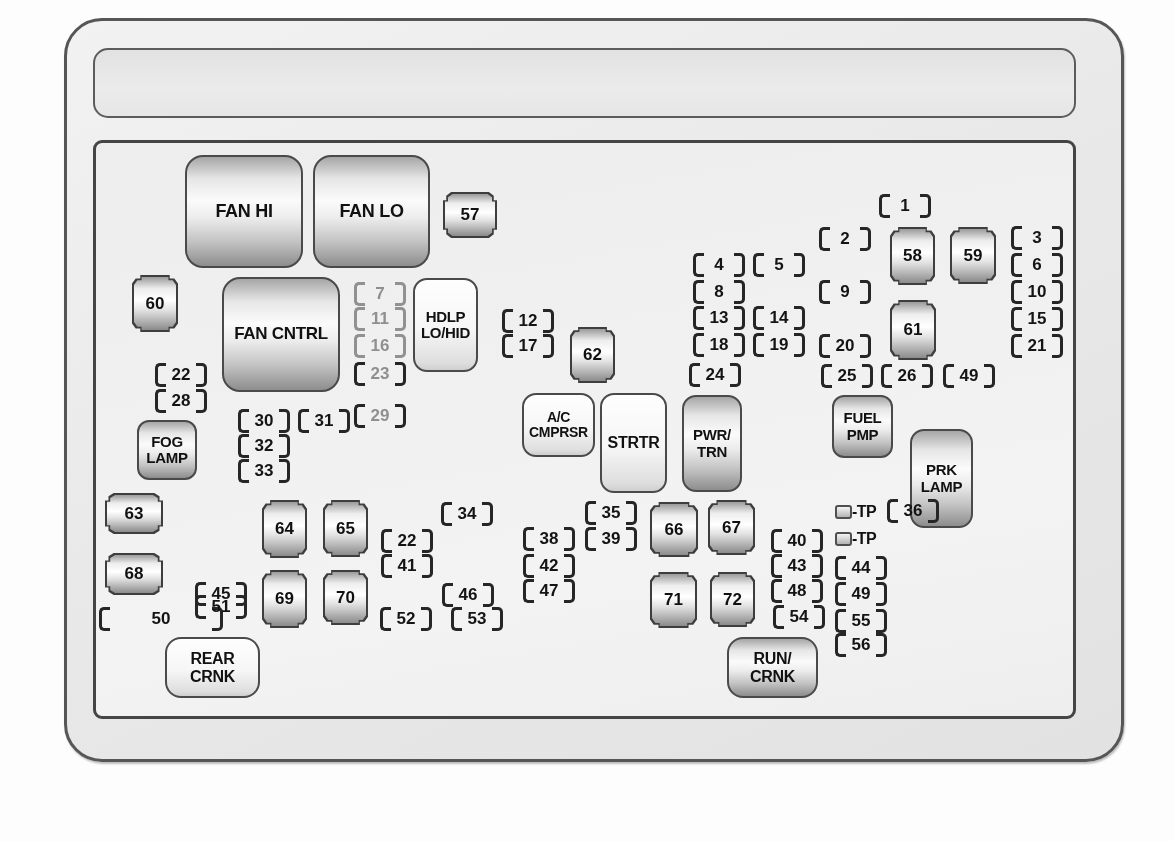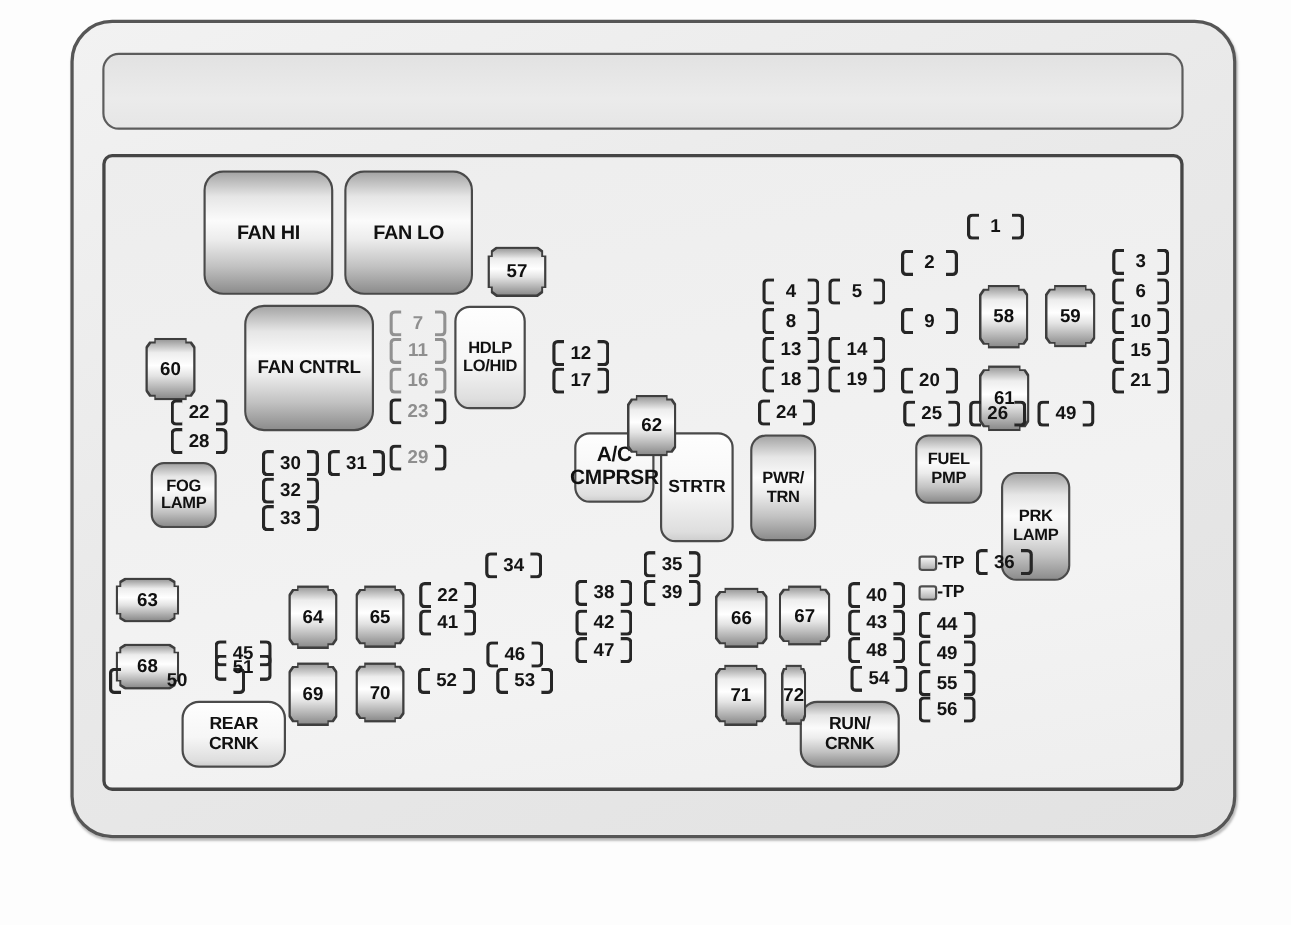--- a/index.html
+++ b/index.html
@@ -32,21 +32,21 @@
     border:2.5px solid #4a4a4a; text-align:center;
     font-weight:bold; color:#111; letter-spacing:-0.3px; line-height:1.08;
   }
   .relay.metal {
     background:linear-gradient(180deg,#a6a6a6 0%,#e6e6e6 20%,#fbfbfb 40%,#ececec 56%,#c2c2c2 78%,#8d8d8d 100%);
   }
   .relay.white {
     background:linear-gradient(180deg,#fefefe 0%,#f6f6f6 55%,#dedede 92%,#cfcfcf 100%);
   }
   
-  .fuse { position:absolute;margin-top:32px; }
+  .fuse { position:absolute; }
   .fuse .shell { position:absolute; left:0; top:0; right:0; bottom:0; background:#3e3e3e; }
   .fuse .fill  {
     position:absolute; left:2px; top:2px; right:2px; bottom:2px;
     background:linear-gradient(180deg,#9b9b9b 0%,#ededed 22%,#ffffff 44%,#e3e3e3 62%,#b5b5b5 82%,#8b8b8b 100%);
   }
   .fuse.v .shell, .fuse.v .fill {
     clip-path:polygon(18% 0%,82% 0%,82% 6%,92% 6%,100% 15%,100% 85%,92% 94%,82% 94%,82% 100%,18% 100%,18% 94%,8% 94%,0% 85%,0% 15%,8% 6%,18% 6%);
   }
   .fuse.h .shell, .fuse.h .fill {
     clip-path:polygon(0% 18%,0% 82%,6% 82%,6% 92%,15% 100%,85% 100%,94% 92%,94% 82%,100% 82%,100% 18%,94% 18%,94% 8%,85% 0%,15% 0%,6% 8%,6% 18%);
@@ -92,21 +92,21 @@
       <div class="relay metal" style="left: 313px; top: 155px; width: 117px; height: 113px; font-size: 18px; border-radius: 18px;">
         <span>FAN LO</span>
       </div>
       <div class="relay metal" style="left: 222px; top: 277px; width: 118px; height: 115px; font-size: 17px; border-radius: 18px;">
         <span>FAN CNTRL</span>
       </div>
       <div class="relay white" style="left: 413px; top: 278px; width: 65px; height: 94px; font-size: 15px; border-radius: 14px;">
         <span>HDLP</span>
         <span>LO/HID</span>
       </div>
-      <div class="relay white" style="left: 522px; top: 393px; width: 73px; height: 64px; font-size: 19px; border-radius: 14px;">
+      <div class="relay white" style="left: 522px; top: 393px; width: 73px; height: 64px; font-size: 14px; border-radius: 14px;">
         <span>A/C</span>
         <span>CMPRSR</span>
       </div>
       <div class="relay white" style="left: 600px; top: 393px; width: 67px; height: 100px; font-size: 16px; border-radius: 14px;">
         <span>STRTR</span>
       </div>
       <div class="relay metal" style="left: 682px; top: 395px; width: 60px; height: 97px; font-size: 15px; border-radius: 14px;">
         <span>PWR/</span>
         <span>TRN</span>
       </div>
@@ -198,21 +198,21 @@
       <div class="fuse v" style="left: 323px; top: 570px; width: 45px; height: 55px; border-radius: 11px;">
         <div class="shell"></div>
         <div class="fill"></div>
         <div class="num">70</div>
       </div>
       <div class="fuse v" style="left: 650px; top: 572px; width: 47px; height: 56px;">
         <div class="shell"></div>
         <div class="fill"></div>
         <div class="num">71</div>
       </div>
-      <div class="fuse v" style="left: 710px; top: 572px; width: 23px; height: 55px;">
+      <div class="fuse v" style="left: 710px; top: 572px; width: 45px; height: 55px;">
         <div class="shell"></div>
         <div class="fill"></div>
         <div class="num">72</div>
       </div>
       <div class="slot" style="left: 905px; top: 206px;">
         <div class="lb"></div>
         <div class="num">1</div>
         <div class="rb"></div>
       </div>
       <div class="slot" style="left: 845px; top: 239px;">

